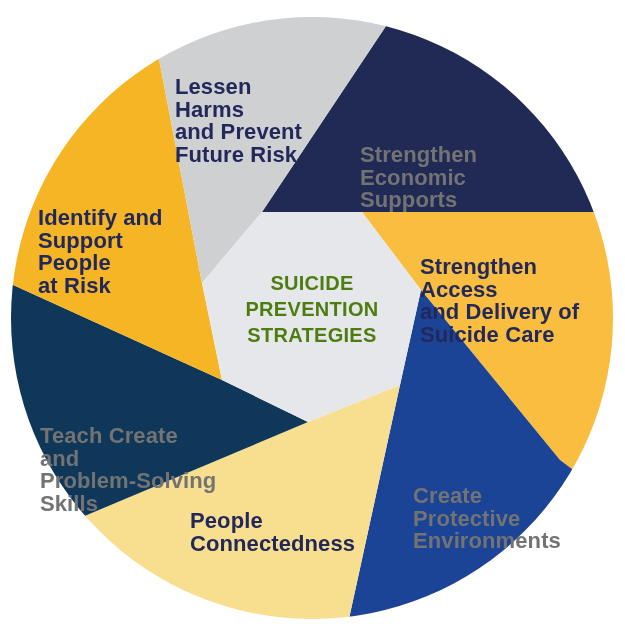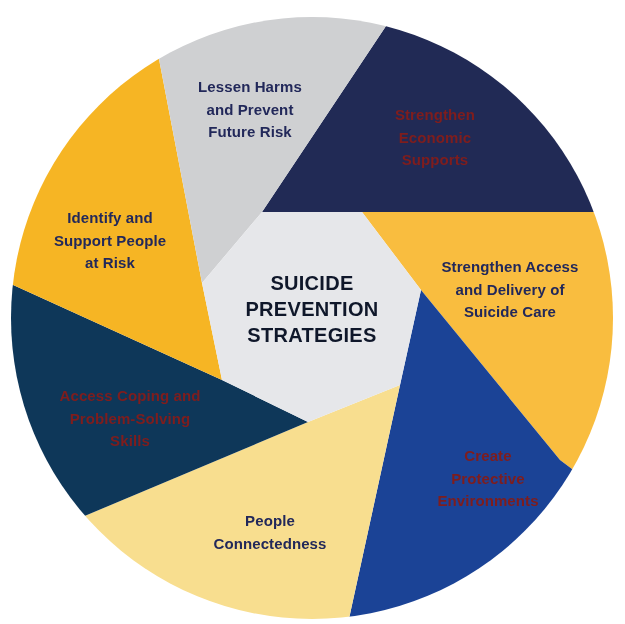--- a/index.html
+++ b/index.html
@@ -1,21 +1,21 @@
 <!DOCTYPE html>
 <html><head>
 <meta charset="utf-8">
 <style>
   html, body { margin:0; padding:0; background:#ffffff; }
   body { width:625px; height:624px; position:relative; overflow:hidden; font-family:"Liberation Sans", sans-serif; }
   #wheel { position:absolute; left:0; top:0; width:625px; height:624px; }
-  .lbl { position:absolute; font-weight:bold; font-size:15px; line-height:22.5px; text-align:center; white-space:pre-line; letter-spacing:0.1px; }
+  .lbl { position:absolute; font-weight:bold; font-size:22px; line-height:22.5px; white-space:pre-line; letter-spacing:0.1px; }
   .dark { color:#22285a; }
-  .light { color:#7f1d1d; }
-  .center-title { position:absolute; left:212px; top:270px; width:200px; text-align:center; font-weight:bold; font-size:20px; line-height:26px; color:#0f172a; white-space:pre-line; letter-spacing:0.3px; }
+  .light { color:#737373;margin-top:40px; }
+  .center-title { position:absolute; left:212px; top:270px; width:200px; text-align:center; font-weight:bold; font-size:20px; line-height:26px; color:#4d7c0f; white-space:pre-line; letter-spacing:0.3px; }
 </style>
 </head>
 <body>
 
 <svg id="wheel" viewBox="0 0 625 624" xmlns="http://www.w3.org/2000/svg">
   <defs>
     <clipPath id="circ">
         <circle cx="312" cy="318" r="301"></circle>
       </clipPath>
   </defs>
@@ -39,21 +39,21 @@
 Economic
 Supports</div>
 <div class="lbl dark" style="left:420px; top:256px; width:180px;">Strengthen Access
 and Delivery of
 Suicide Care</div>
 <div class="lbl light" style="left:413px; top:445px; width:150px;">Create
 Protective
 Environments</div>
 <div class="lbl dark" style="left:190px; top:510px; width:160px;">People
 Connectedness</div>
-<div class="lbl light" style="left:40px; top:385px; width:180px;">Access Coping and
+<div class="lbl light" style="left:40px; top:385px; width:180px;">Teach Create and
 Problem-Solving
 Skills</div>
-<div class="lbl dark" style="left:30px; top:207px; width:160px;">Identify and
+<div class="lbl dark" style="left:38px; top:207px; width:160px;">Identify and
 Support People
 at Risk</div>
 <div class="lbl dark" style="left:175px; top:76px; width:150px;">Lessen Harms
 and Prevent
 Future Risk</div>
 
 </body></html>

